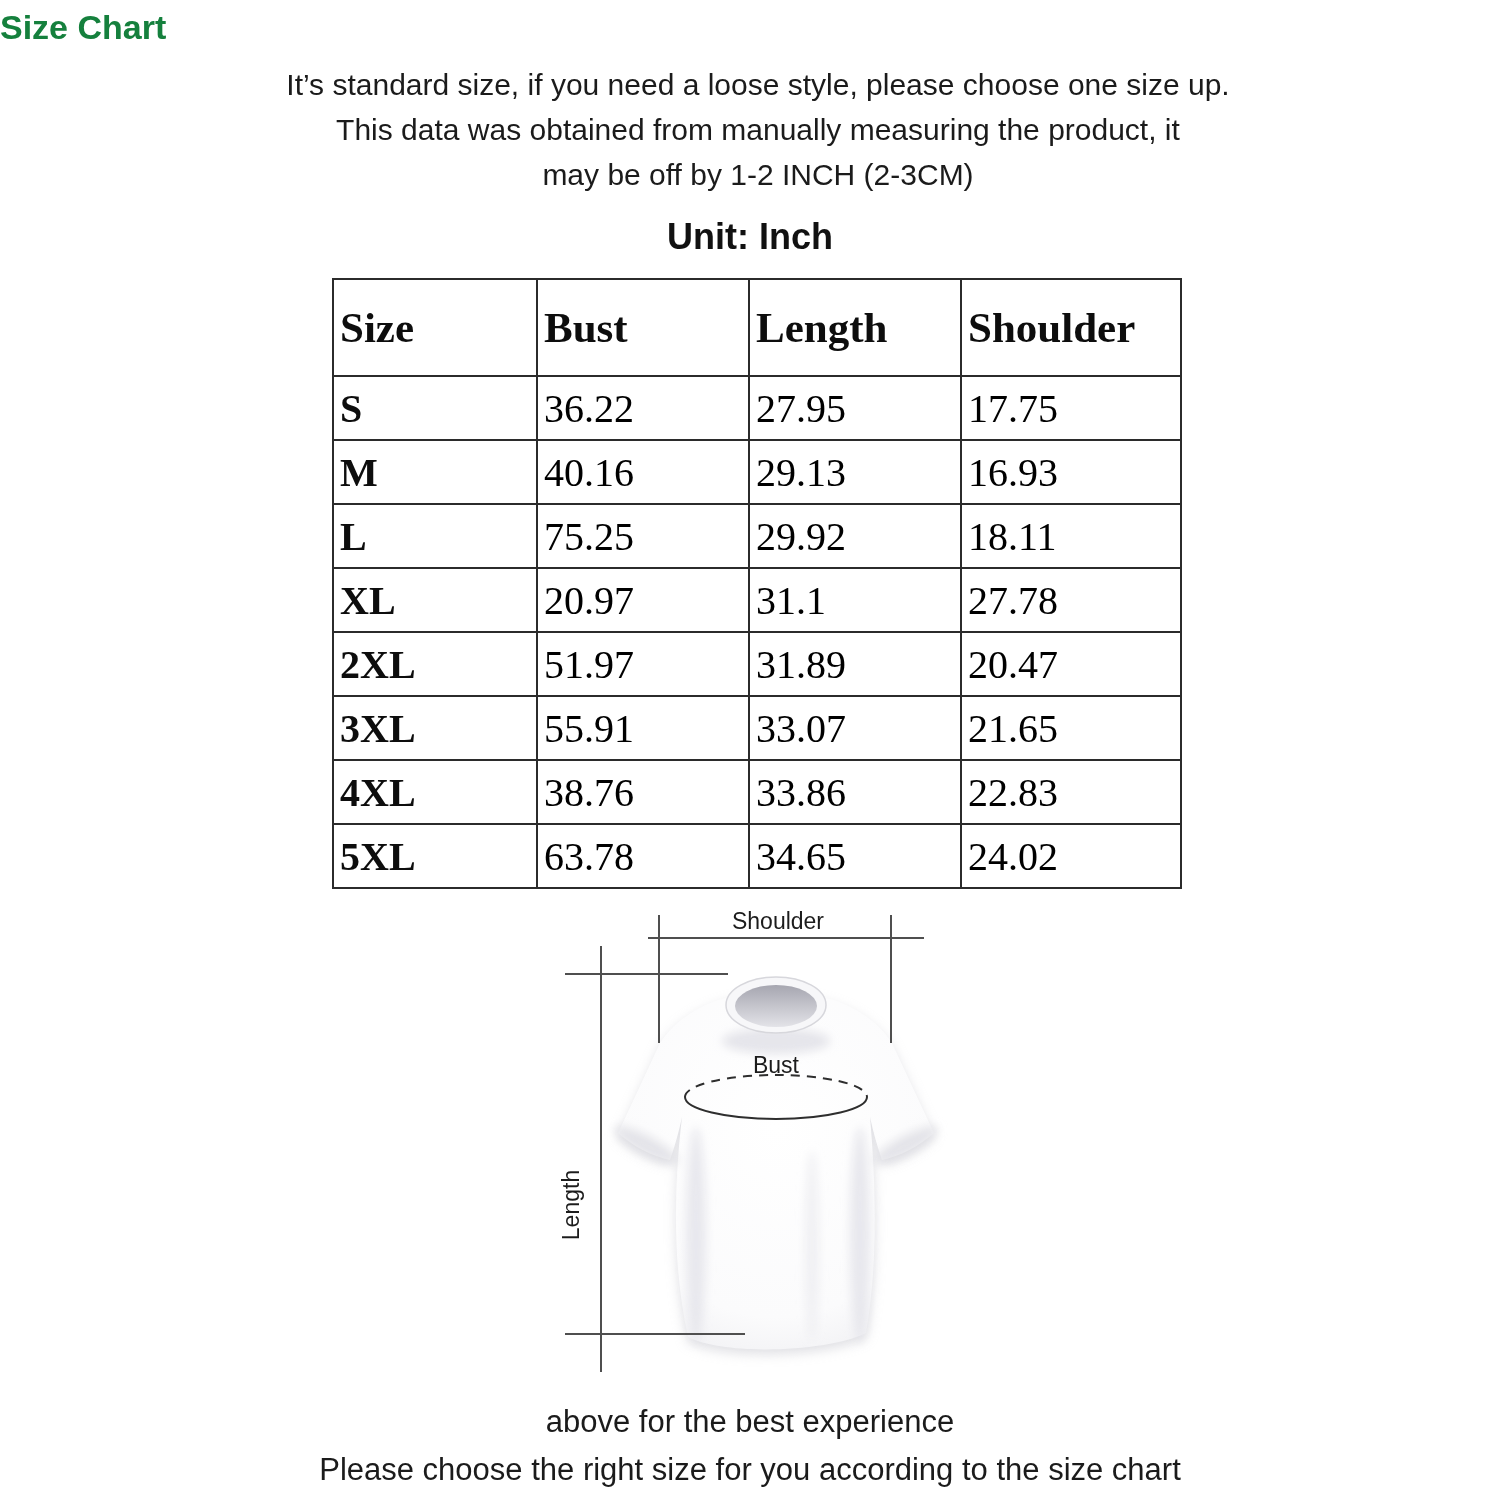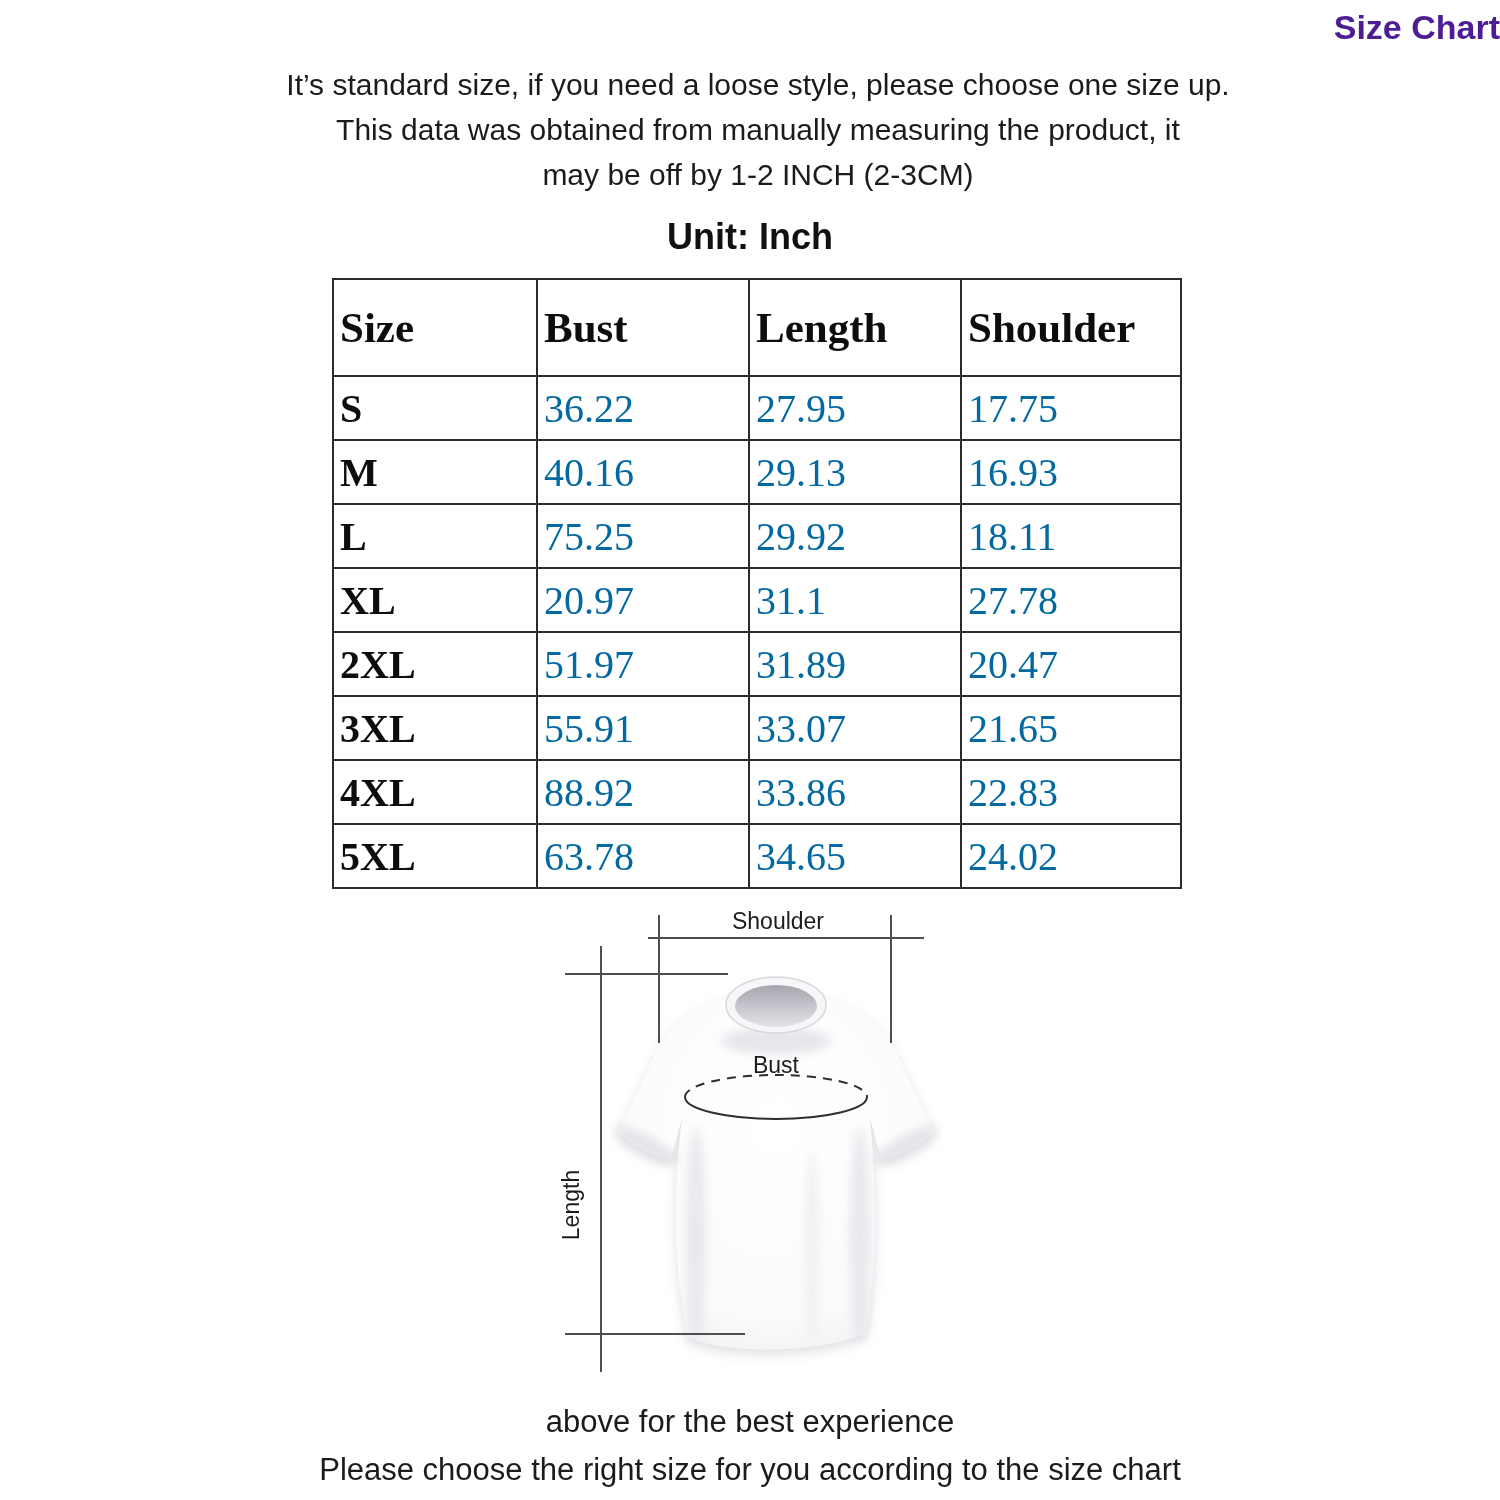--- a/index.html
+++ b/index.html
@@ -7,21 +7,21 @@
   body {
     width:1500px; height:1500px;
     background:#ffffff;
     font-family:"Liberation Sans", sans-serif;
     color:#141414;
     position:relative;
     overflow:hidden;
   }
   .page-title {
     position:absolute; top:8px; left:0; width:100%;
-    text-align:right; font-size:34px; font-weight:700; color:#4c1d95;
+    text-align:left; font-size:34px; font-weight:700; color:#15803d;
   }
   .intro {
     position:absolute; top:62px; left:8px; width:100%;
     text-align:center; font-size:30px; line-height:45px; color:#1b1b1b;
   }
   .unit-label {
     position:absolute; top:216px; left:0; width:100%;
     text-align:center; font-size:36px; font-weight:700; color:#111;
   }
   table.size-table {
@@ -30,21 +30,21 @@
   }
   .size-table th, .size-table td {
     border:2px solid #2b2b2b;
     padding:0 0 0 6px;
     text-align:left; vertical-align:middle;
     overflow:hidden; white-space:nowrap;font-family:Liberation Serif, serif;
   }
   .size-table th {
     height:97px; font-size:43px; font-weight:700; color:#0d0d0d;
   }
-  .size-table td { height:64px; font-size:40px; color:#0369a1; }
+  .size-table td { height:64px; font-size:40px; color:#000000; }
   .size-table td.size-cell { font-weight:700; color:#0d0d0d; }
   .diagram {
     position:absolute; left:560px; top:905px; width:460px; height:480px;
   }
   .diagram svg { display:block; }
   .footer-note {
     position:absolute; top:1398px; left:0; width:100%;
     text-align:center; font-size:31px; line-height:48px; color:#1b1b1b;
   }
 </style>
@@ -108,21 +108,21 @@
         <td class="num-cell">20.47</td>
       </tr>
       <tr>
         <td class="size-cell">3XL</td>
         <td class="num-cell">55.91</td>
         <td class="num-cell">33.07</td>
         <td class="num-cell">21.65</td>
       </tr>
       <tr>
         <td class="size-cell">4XL</td>
-        <td class="num-cell">88.92</td>
+        <td class="num-cell">38.76</td>
         <td class="num-cell">33.86</td>
         <td class="num-cell">22.83</td>
       </tr>
       <tr>
         <td class="size-cell">5XL</td>
         <td class="num-cell">63.78</td>
         <td class="num-cell">34.65</td>
         <td class="num-cell">24.02</td>
       </tr>
     </tbody>

